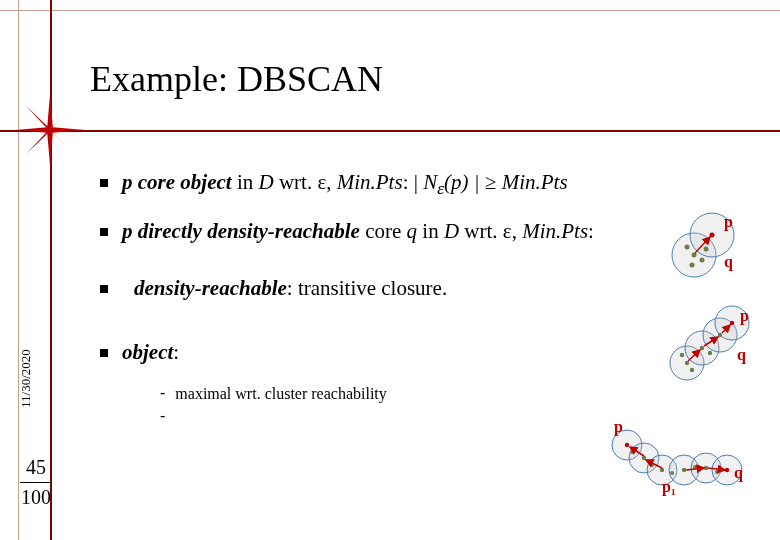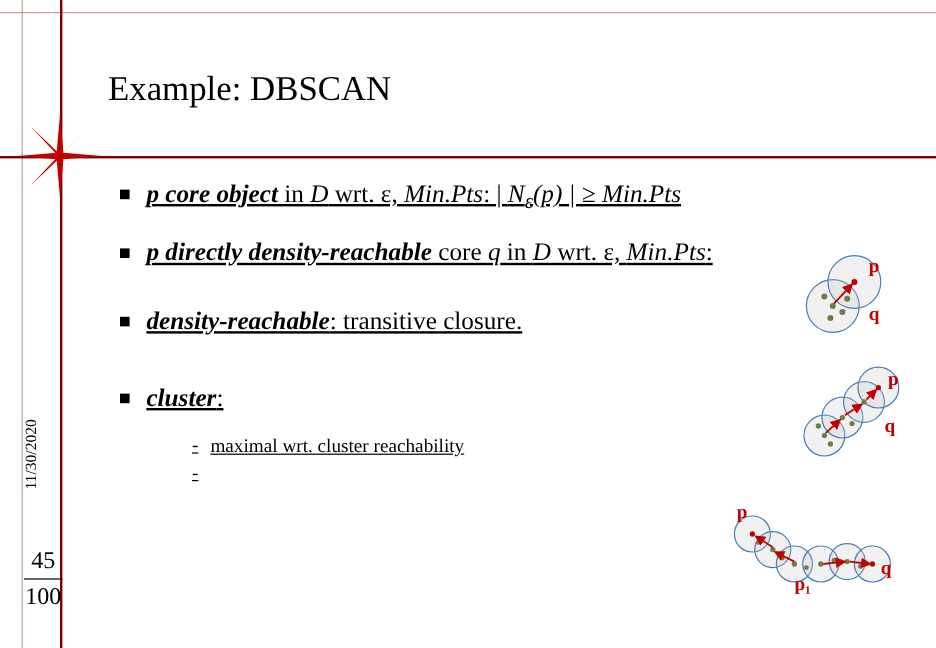--- a/index.html
+++ b/index.html
@@ -1,38 +1,38 @@
 <!DOCTYPE html>
 <html><head>
 <meta charset="utf-8">
 <style>
   * { box-sizing: border-box; margin: 0; padding: 0; }
   html, body { width: 780px; height: 540px; font-family: "Times New Roman", serif; color: #000; overflow: hidden; background: #fff; }
   .slide { position: relative; width: 780px; height: 540px; }
-  .title { position: absolute; left: 90px; top: 58px; font-size: 29px; }
+  .title { position: absolute; left: 90px; top: 58px; font-size: 36px; }
   .sep-line { position: absolute; left: 0; top: 130px; width: 780px; height: 2px; background: #800000; }
   .sep-line-top { position: absolute; left: 0; top: 10px; width: 780px; height: 1px; background: #c0a090; }
   .vline-left { position: absolute; left: 18px; top: 0; width: 1px; height: 540px; background: #c0a090; }
   .vline-left2 { position: absolute; left: 50px; top: 0; width: 2px; height: 540px; background: #800000; }
   .burst { position: absolute; left: 15px; top: 95px; }
   .burst svg { width: 70px; height: 70px; }
   .dateboxpos { position: absolute; left: 6px; top: 380px; width: 40px; text-align: center; font-size: 13px; transform: rotate(-90deg); }
   .pagebox { position: absolute; left: 16px; top: 456px; width: 40px; text-align: center; font-size: 20px; }
   .pagebox .rule { border-top: 1.5px solid #000; margin: 3px 4px; }
-  .content { position: absolute; left: 100px; top: 148px; width: 660px; text-decoration: underline; }
+  .content { position: absolute; left: 100px; top: 169px; width: 660px; }
   .bullet { display: flex; align-items: flex-start; margin-bottom: 18px; }
   .bullet .dot { width: 8px; height: 8px; background: #000; margin-top: 10px; margin-right: 14px; flex-shrink: 0; }
   .bullet .txt { font-size: 21px; line-height: 1.3; }
   .bullet .txt .indent { margin-left: 30px; }
   .sub { display: flex; align-items: flex-start; margin-left: 60px; margin-top: 2px; }
   .sub .dash { font-size: 16px; margin-right: 10px; }
   .sub .stxt { font-size: 16px; line-height: 1.3; }
   em { font-style: italic; }
   .bi { font-weight: bold; font-style: italic; }
-  .sp1 { margin-top: 30px; }
+  .sp1 { margin-top: 30px; gap: 12px; }
   .sp2 { margin-top: 36px; }
   .fig { position: absolute; }
   .fig1 { right: 28px; top: 205px; width: 90px; height: 75px; }
   .fig2 { right: 28px; top: 305px; width: 90px; height: 80px; }
   .fig3 { right: 28px; top: 420px; width: 150px; height: 80px; }
   .circle { stroke: #4a7db3; stroke-width: 1; fill: rgba(200,200,200,0.25); }
   .pt { fill: #6b7d4a; }
   .ptred { fill: #c00000; }
   .arrow { stroke: #c00000; stroke-width: 1.5; fill: none; marker-end: url(#arrowhead); }
   .lbl { font: bold 16px "Times New Roman"; fill: #c00000; }
@@ -90,21 +90,21 @@
     <div class="bullet sp1">
       <div class="dot"></div>
       <div class="txt">
         <span class="bi">density-reachable</span><span>: transitive closure.</span>
       </div>
     </div>
 
     <div class="bullet sp2">
       <div class="dot"></div>
       <div class="txt">
-        <span class="bi">cluster</span><span>:</span>
+        <span class="bi">object</span><span>:</span>
       </div>
     </div>
     <div class="sub">
       <div class="dash">-</div>
       <div class="stxt">maximal wrt. cluster reachability</div>
     </div>
     <div class="sub">
       <div class="dash">-</div>
     </div>
 

